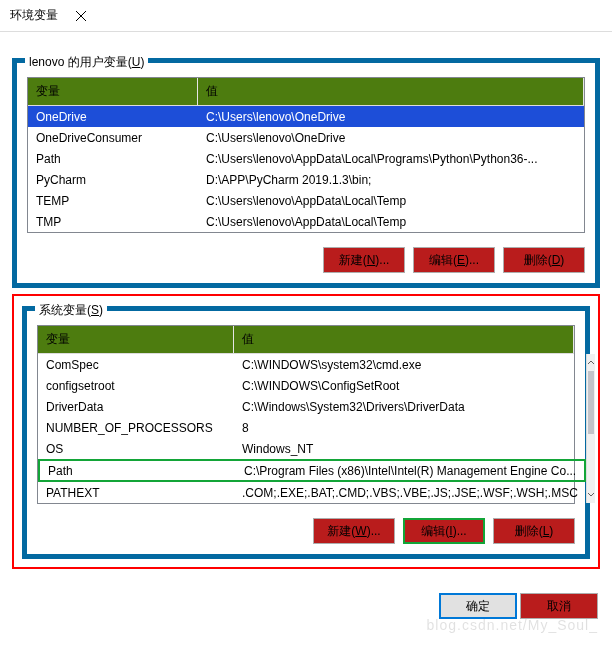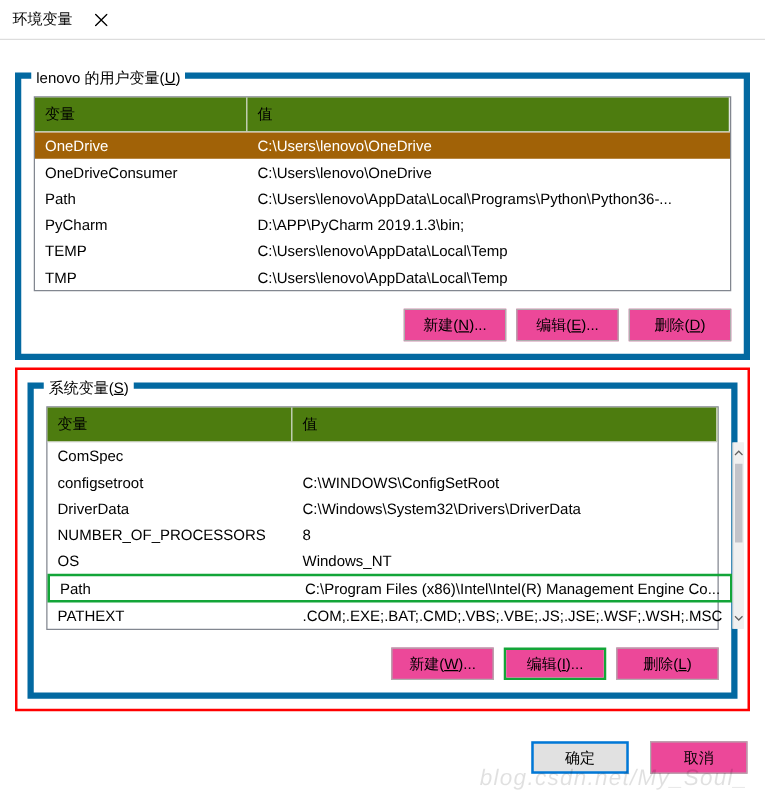--- a/index.html
+++ b/index.html
@@ -20,36 +20,36 @@
 .th-var{width:170px}
 .th-var2{width:196px}
 .th-val{flex:1}
 .table-body-wrap{display:flex}
 .table-body{flex:1}
 .row{display:flex;padding:2px 0;height:21px;align-items:center}
 .row .cell{padding:1px 8px;white-space:nowrap;overflow:hidden;text-overflow:ellipsis}
 .cell-var{width:170px}
 .cell-var2{width:196px}
 .cell-val{flex:1}
-.row.selected{background:#a16207}
+.row.selected{background:#1d4ed8}
 .row.selected .cell{color:#fff}
 .row.path-hl{border:2px solid #13a538;height:23px}
 .scrollbar{width:17px;background:#f0f0f0;display:flex;flex-direction:column;border-left:1px solid #dcdcdc}
 .sb-btn{height:17px;display:flex;align-items:center;justify-content:center;background:#f0f0f0}
 .sb-track{flex:1;background:#f0f0f0;position:relative}
 .sb-thumb{position:absolute;left:1px;right:1px;background:#c2c3c9}
 .btn-row{display:flex;justify-content:flex-end;gap:8px;margin-top:14px}
-.btn{min-width:82px;height:26px;padding:0 12px;background:#ec4899;border:1px solid #adadad;display:flex;align-items:center;justify-content:center;cursor:pointer}
+.btn{min-width:82px;height:26px;padding:0 12px;background:#b91c1c;border:1px solid #adadad;display:flex;align-items:center;justify-content:center;cursor:pointer}
 .btn .hk{text-decoration:underline}
 .edit-hl{border:2px solid #13a538}
 .edit-hl .btn{border:none;min-width:78px;height:22px}
-.footer{display:flex;justify-content:flex-end;gap:17px;padding:14px 14px 14px 0}
+.footer{display:flex;justify-content:flex-end;gap:3px;padding:14px 14px 14px 0}
 .footer .btn{min-width:78px}
 .ok-btn{border:2px solid #0078d7;background:#e1e1e1}
-.watermark{position:absolute;right:14px;bottom:14px;color:rgba(0,0,0,0.12);font-size:18px;font-style:italic;letter-spacing:1px;pointer-events:none}
+.watermark{position:absolute;right:14px;bottom:14px;color:rgba(0,0,0,0.12);font-size:14px;letter-spacing:1px;pointer-events:none}
 </style>
 </head>
 <body>
 
 <div class="title-bar">
   <span class="title">环境变量</span>
   <div class="close-btn">
     <svg viewBox="0 0 10 10">
         <path d="M0 0 L10 10 M10 0 L0 10" stroke="#000" stroke-width="1"></path>
       </svg>
@@ -120,20 +120,21 @@
       </div>
       <div class="table-frame">
         <div class="table-head">
           <div class="th th-var2">变量</div>
           <div class="th th-val">值</div>
         </div>
         <div class="table-body-wrap">
           <div class="table-body" id="sys-body">
               <div class="row">
                 <div class="cell cell-var2">ComSpec</div>
+                <div class="cell cell-val">C:\WINDOWS\system32\cmd.exe</div>
               </div>
               <div class="row">
                 <div class="cell cell-var2">configsetroot</div>
                 <div class="cell cell-val">C:\WINDOWS\ConfigSetRoot</div>
               </div>
               <div class="row">
                 <div class="cell cell-var2">DriverData</div>
                 <div class="cell cell-val">C:\Windows\System32\Drivers\DriverData</div>
               </div>
               <div class="row">

